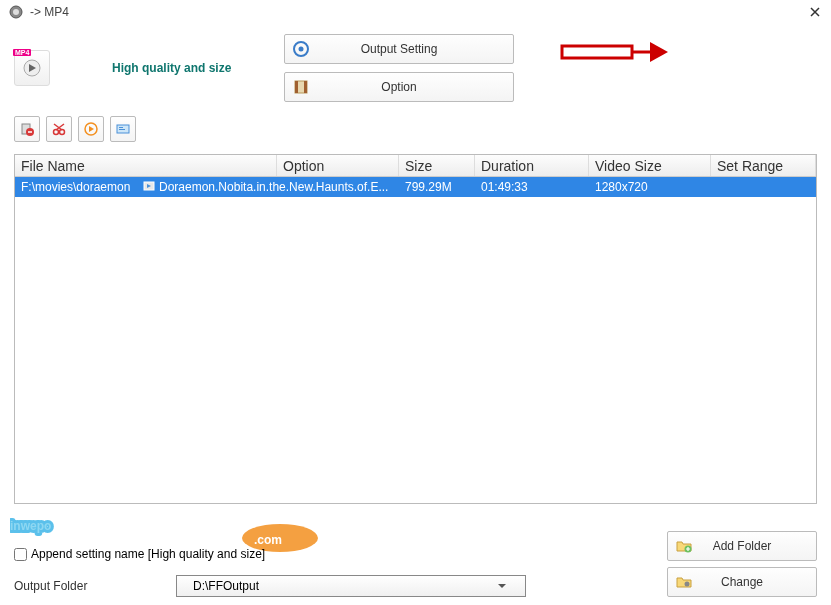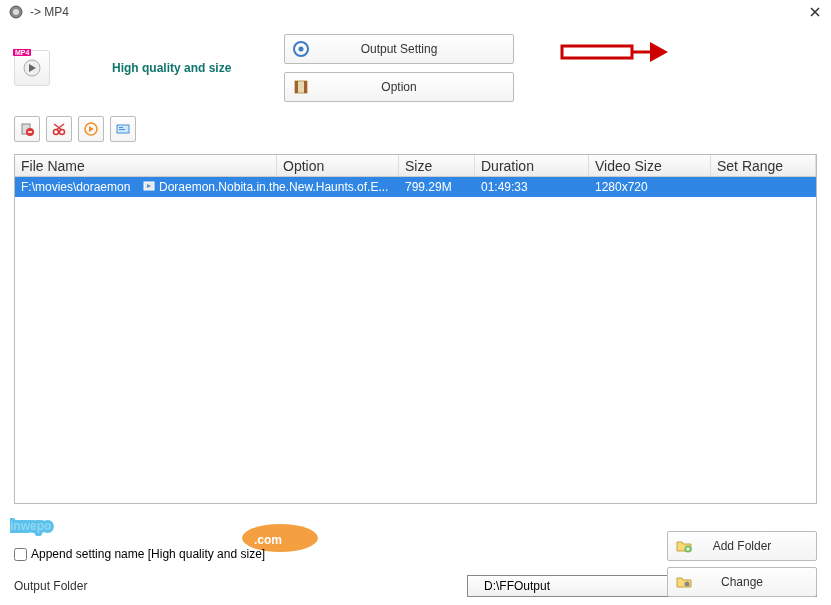--- a/index.html
+++ b/index.html
@@ -40,21 +40,21 @@
     .table-row { display: flex; height: 20px; line-height: 20px; }
     .table-row.selected { background: #2f86e5; color: #fff; }
     .td { padding-left: 6px; font-size: 12px; overflow: hidden; white-space: nowrap; text-overflow: ellipsis; }
     .td-name { width: 262px; } .td-folder { width: 122px; } .td-size { width: 76px; } .td-dur { width: 114px; } .td-vsize { width: 122px; } .td-range { flex: 1; }
     .row-icon { width: 14px; display: inline-block; vertical-align: middle; margin-right: 2px; }
 
     
     .bottom { position: absolute; bottom: 8px; left: 14px; right: 14px; }
     .check-row { display: flex; align-items: center; margin-bottom: 14px; }
     .check-row input { margin-right: 4px; }
-    .out-row { display: flex; align-items: center; gap: 0; justify-content: space-between; }
+    .out-row { display: flex; align-items: center; gap: 12px; }
     .out-label { width: 150px; color: #333; }
     .out-select { flex: 0 0 350px; height: 22px; border: 1px solid #888; background: linear-gradient(#fff,#f0f0f0); padding: 0 16px; display: flex; align-items: center; justify-content: space-between; cursor: pointer; }
     .dropdown-arrow { width: 14px; height: 14px; display: flex; align-items: center; justify-content: center; }
 
     .bottom-right { position: absolute; right: 0; bottom: 0; width: 150px; display: flex; flex-direction: column; gap: 6px; }
 
     
     .watermark { position: absolute; left: 10px; top: 470px; pointer-events: none; opacity: 0.85; }
   </style>
 </head>

